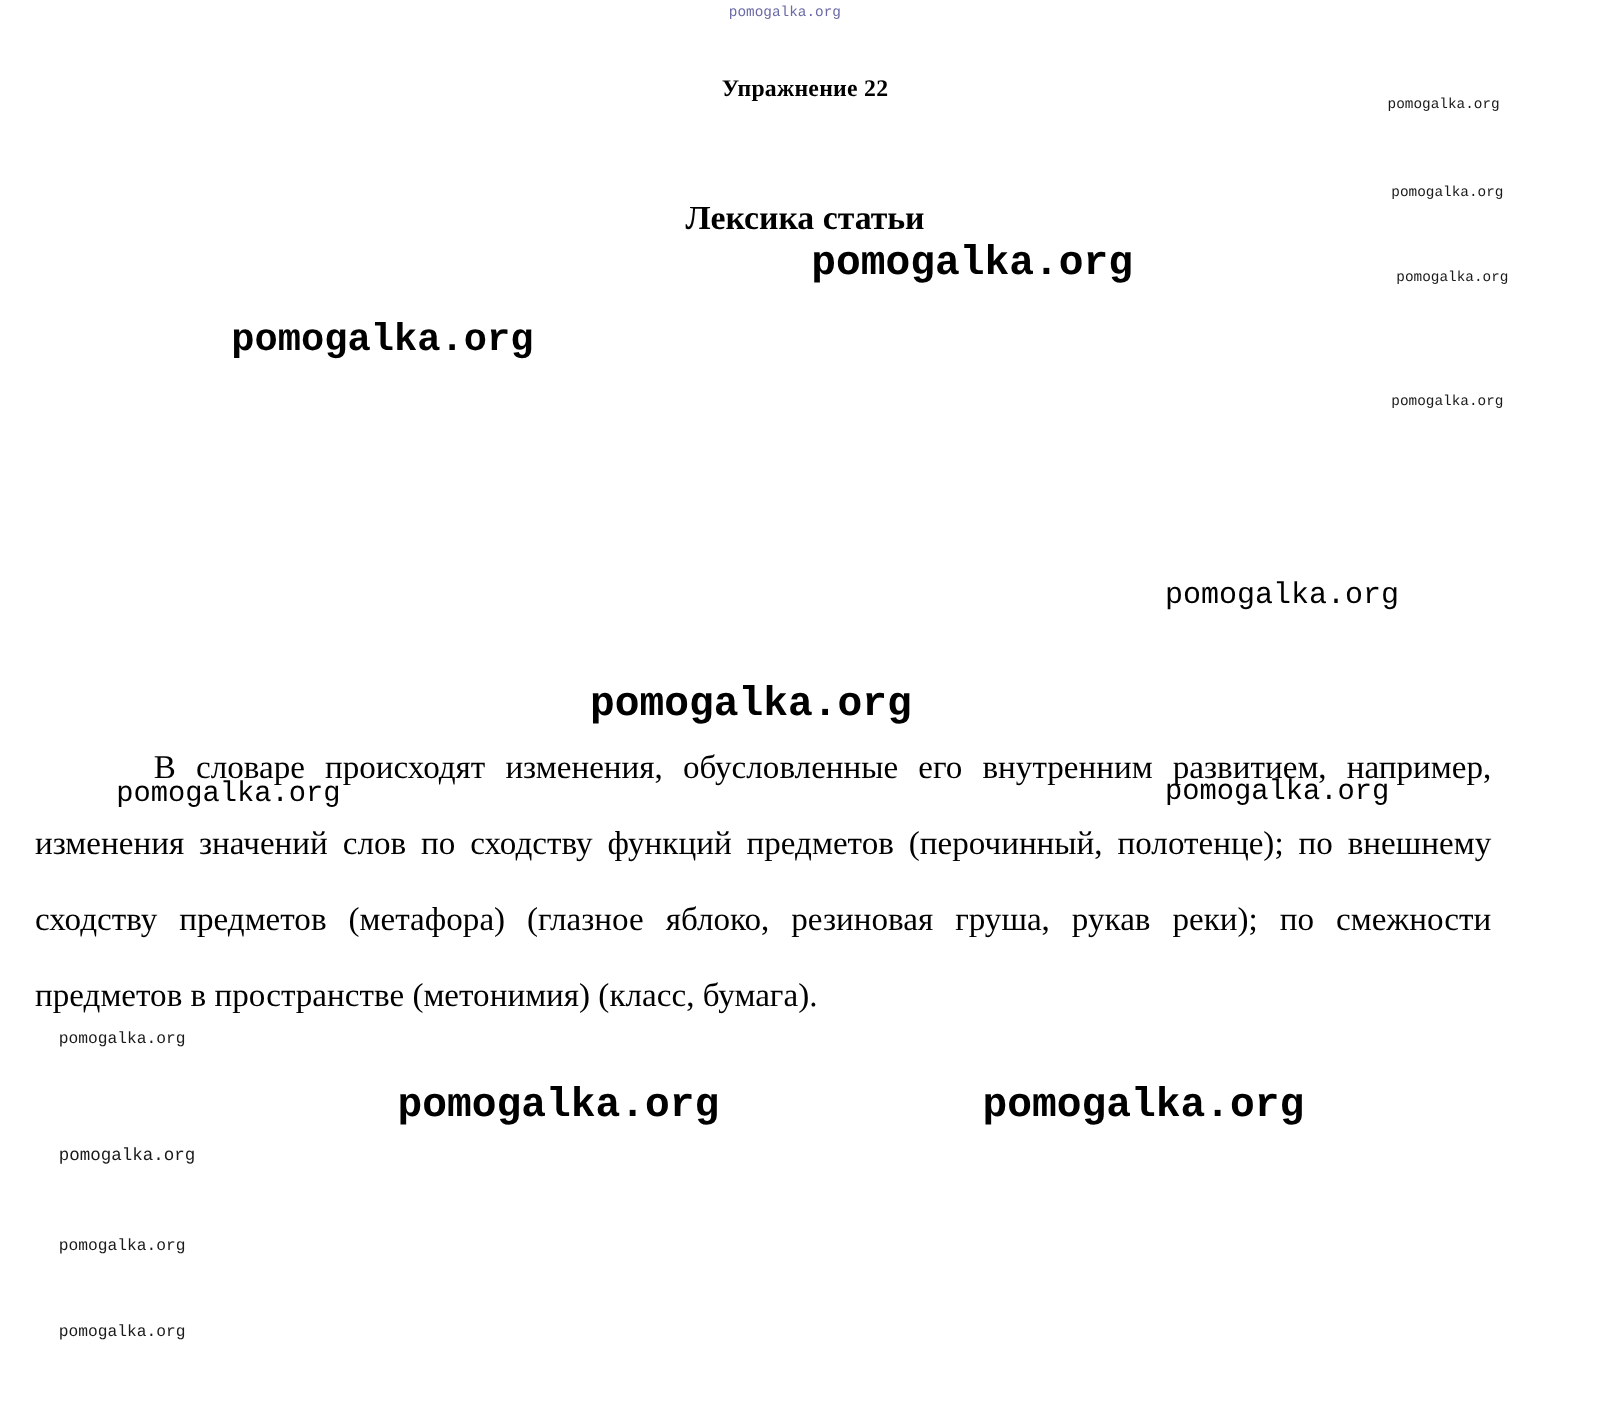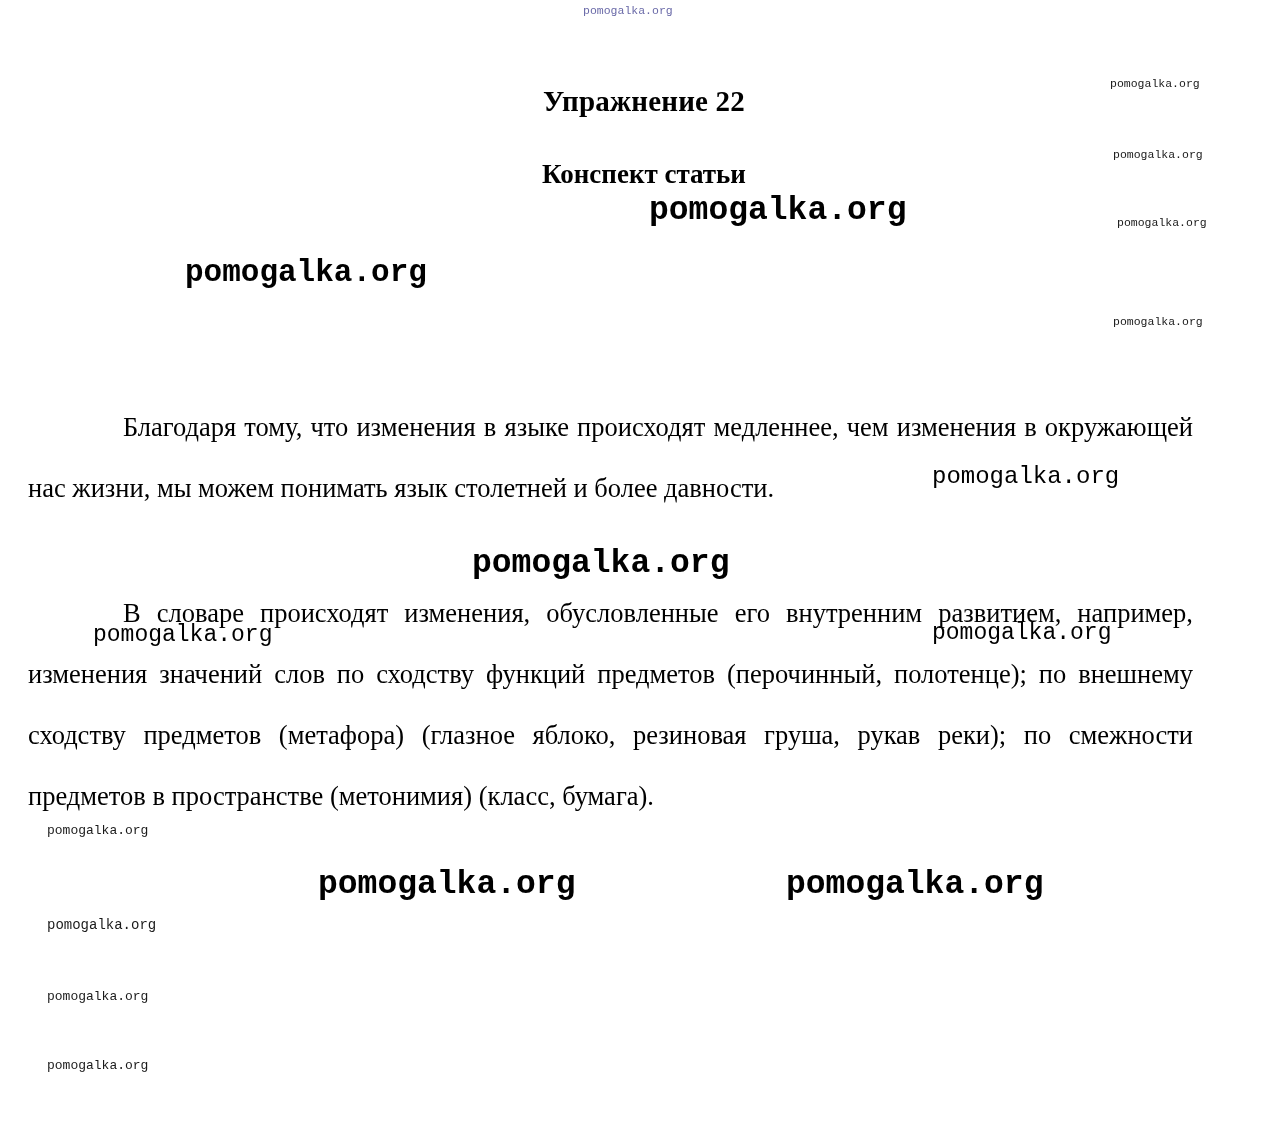--- a/index.html
+++ b/index.html
@@ -18,25 +18,25 @@
 
   .page {
     position: relative;
     width: 1288px;
     height: 1137px;
   }
 
   
   .doc-title {
     position: absolute;
-    top: 66px;
+    top: 48px;
     left: 0;
     width: 1288px;
     text-align: center;
-    font-size: 29px;
+    font-size: 19px;
     font-weight: bold;
     letter-spacing: 0.2px;
   }
 
   .doc-subtitle {
     position: absolute;
     top: 137px;
     left: 0;
     width: 1288px;
     text-align: center;
@@ -71,24 +71,23 @@
     font-weight: bold;
   }
 </style>
 </head>
 <body>
 
 <div class="page">
 
   <h1 class="doc-title">Упражнение 22</h1>
 
-  <h2 class="doc-subtitle">Конспект статьи</h2>
+  <h2 class="doc-subtitle">Лексика статьи</h2>
 
 
-  <p class="body-text p2">Благодаря тому, что изменения в языке происходят медленнее, чем изменения в окружающей нас жизни, мы можем понимать язык столетней и более давности.</p>
 
   <p class="body-text p3">В словаре происходят изменения, обусловленные его внутренним развитием, например, изменения значений слов по сходству функций предметов (перочинный, полотенце); по внешнему сходству предметов (метафора) (глазное яблоко, резиновая груша, рукав реки); по смежности предметов в пространстве (метонимия) (класс, бумага).</p>
 
 
   <div id="watermark-layer">
       <div class="wm" style="left: 583px; top: 4px; font-size: 11.5px; color: rgb(106, 106, 168);">pomogalka.org</div>
       <div class="wm" style="left: 1110px; top: 77px; font-size: 11.5px; color: rgb(26, 26, 26);">pomogalka.org</div>
       <div class="wm" style="left: 1113px; top: 148px; font-size: 11.5px; color: rgb(26, 26, 26);">pomogalka.org</div>
       <div class="wm" style="left: 1117px; top: 216px; font-size: 11.5px; color: rgb(26, 26, 26);">pomogalka.org</div>
       <div class="wm wm-big" style="left: 649px; top: 192px; font-size: 33px; color: rgb(0, 0, 0); font-weight: bold;">pomogalka.org</div>

